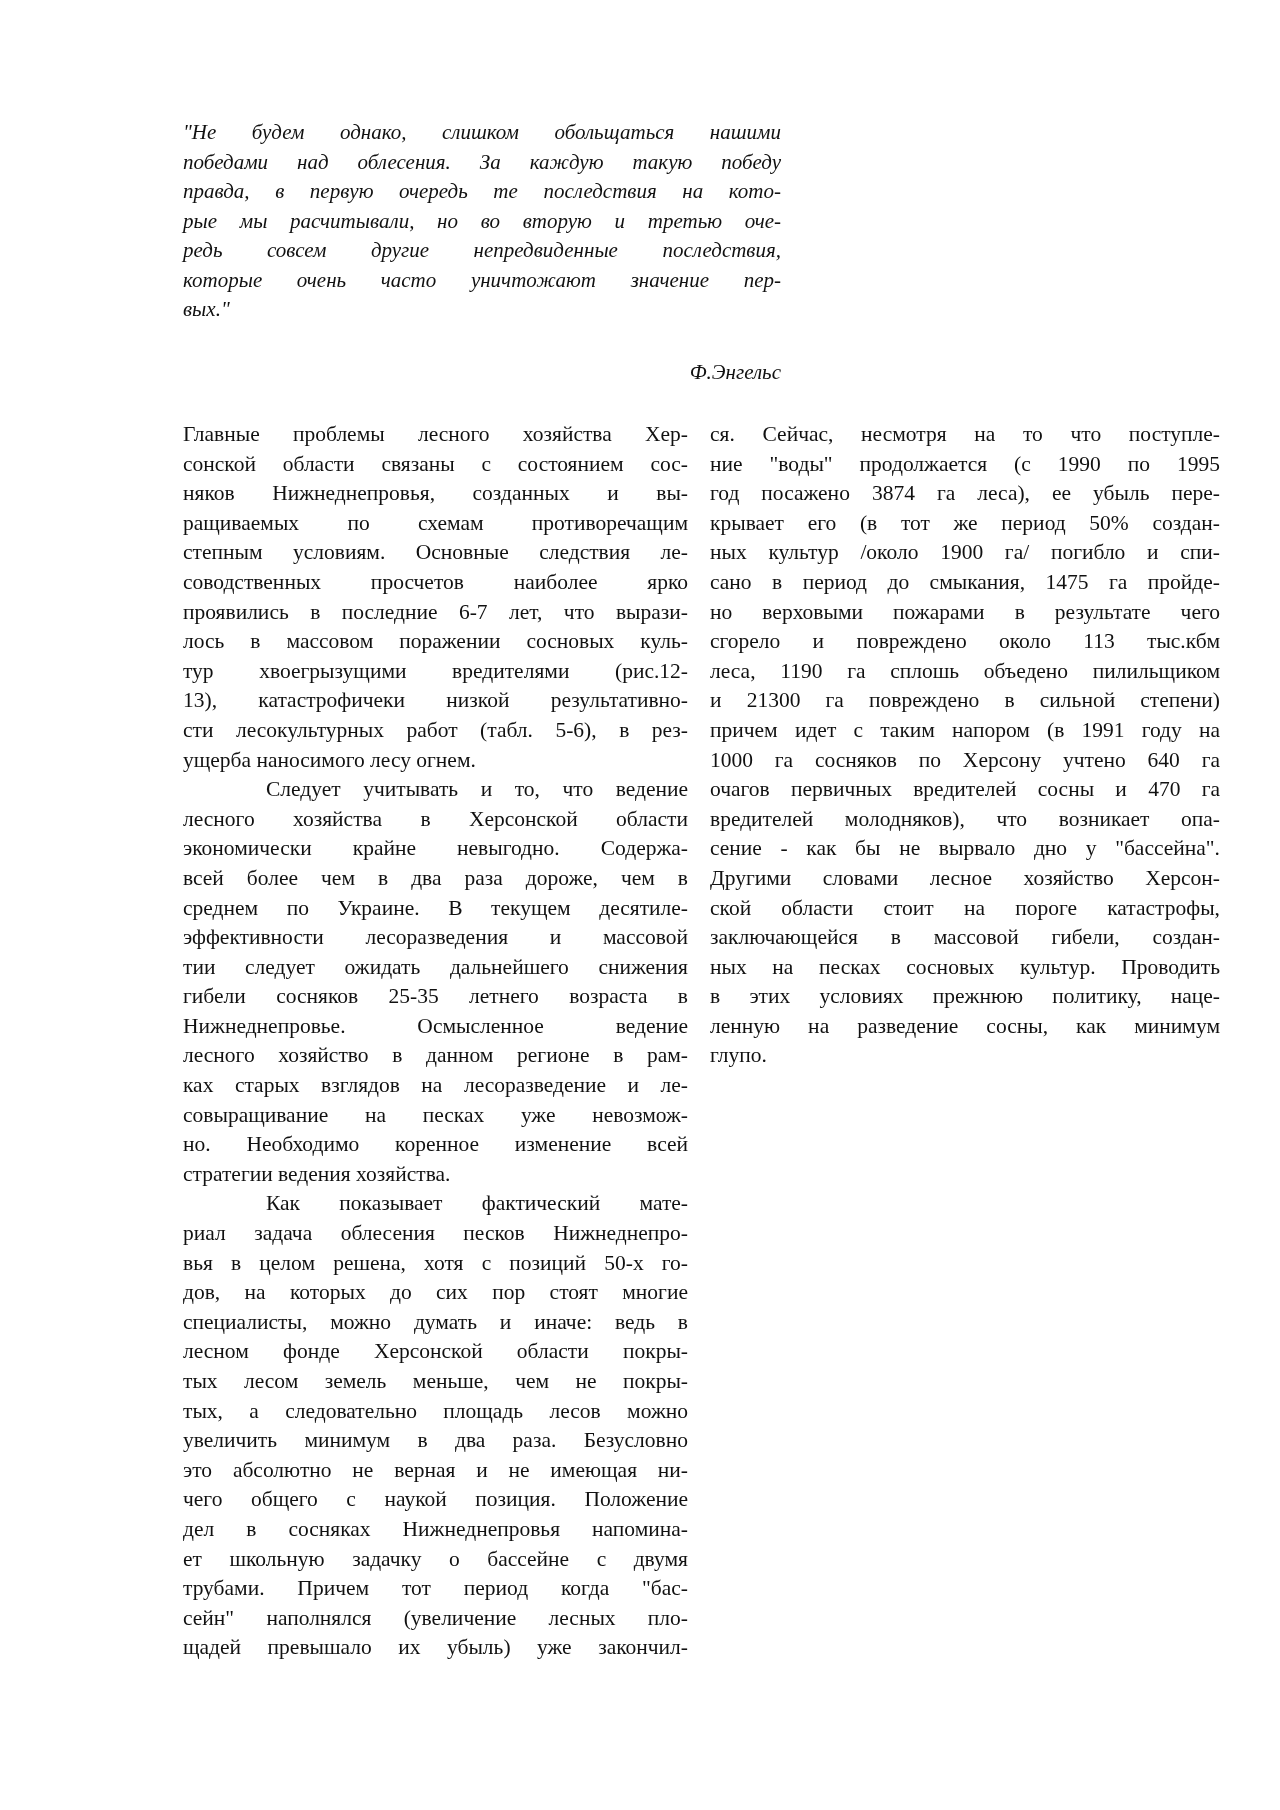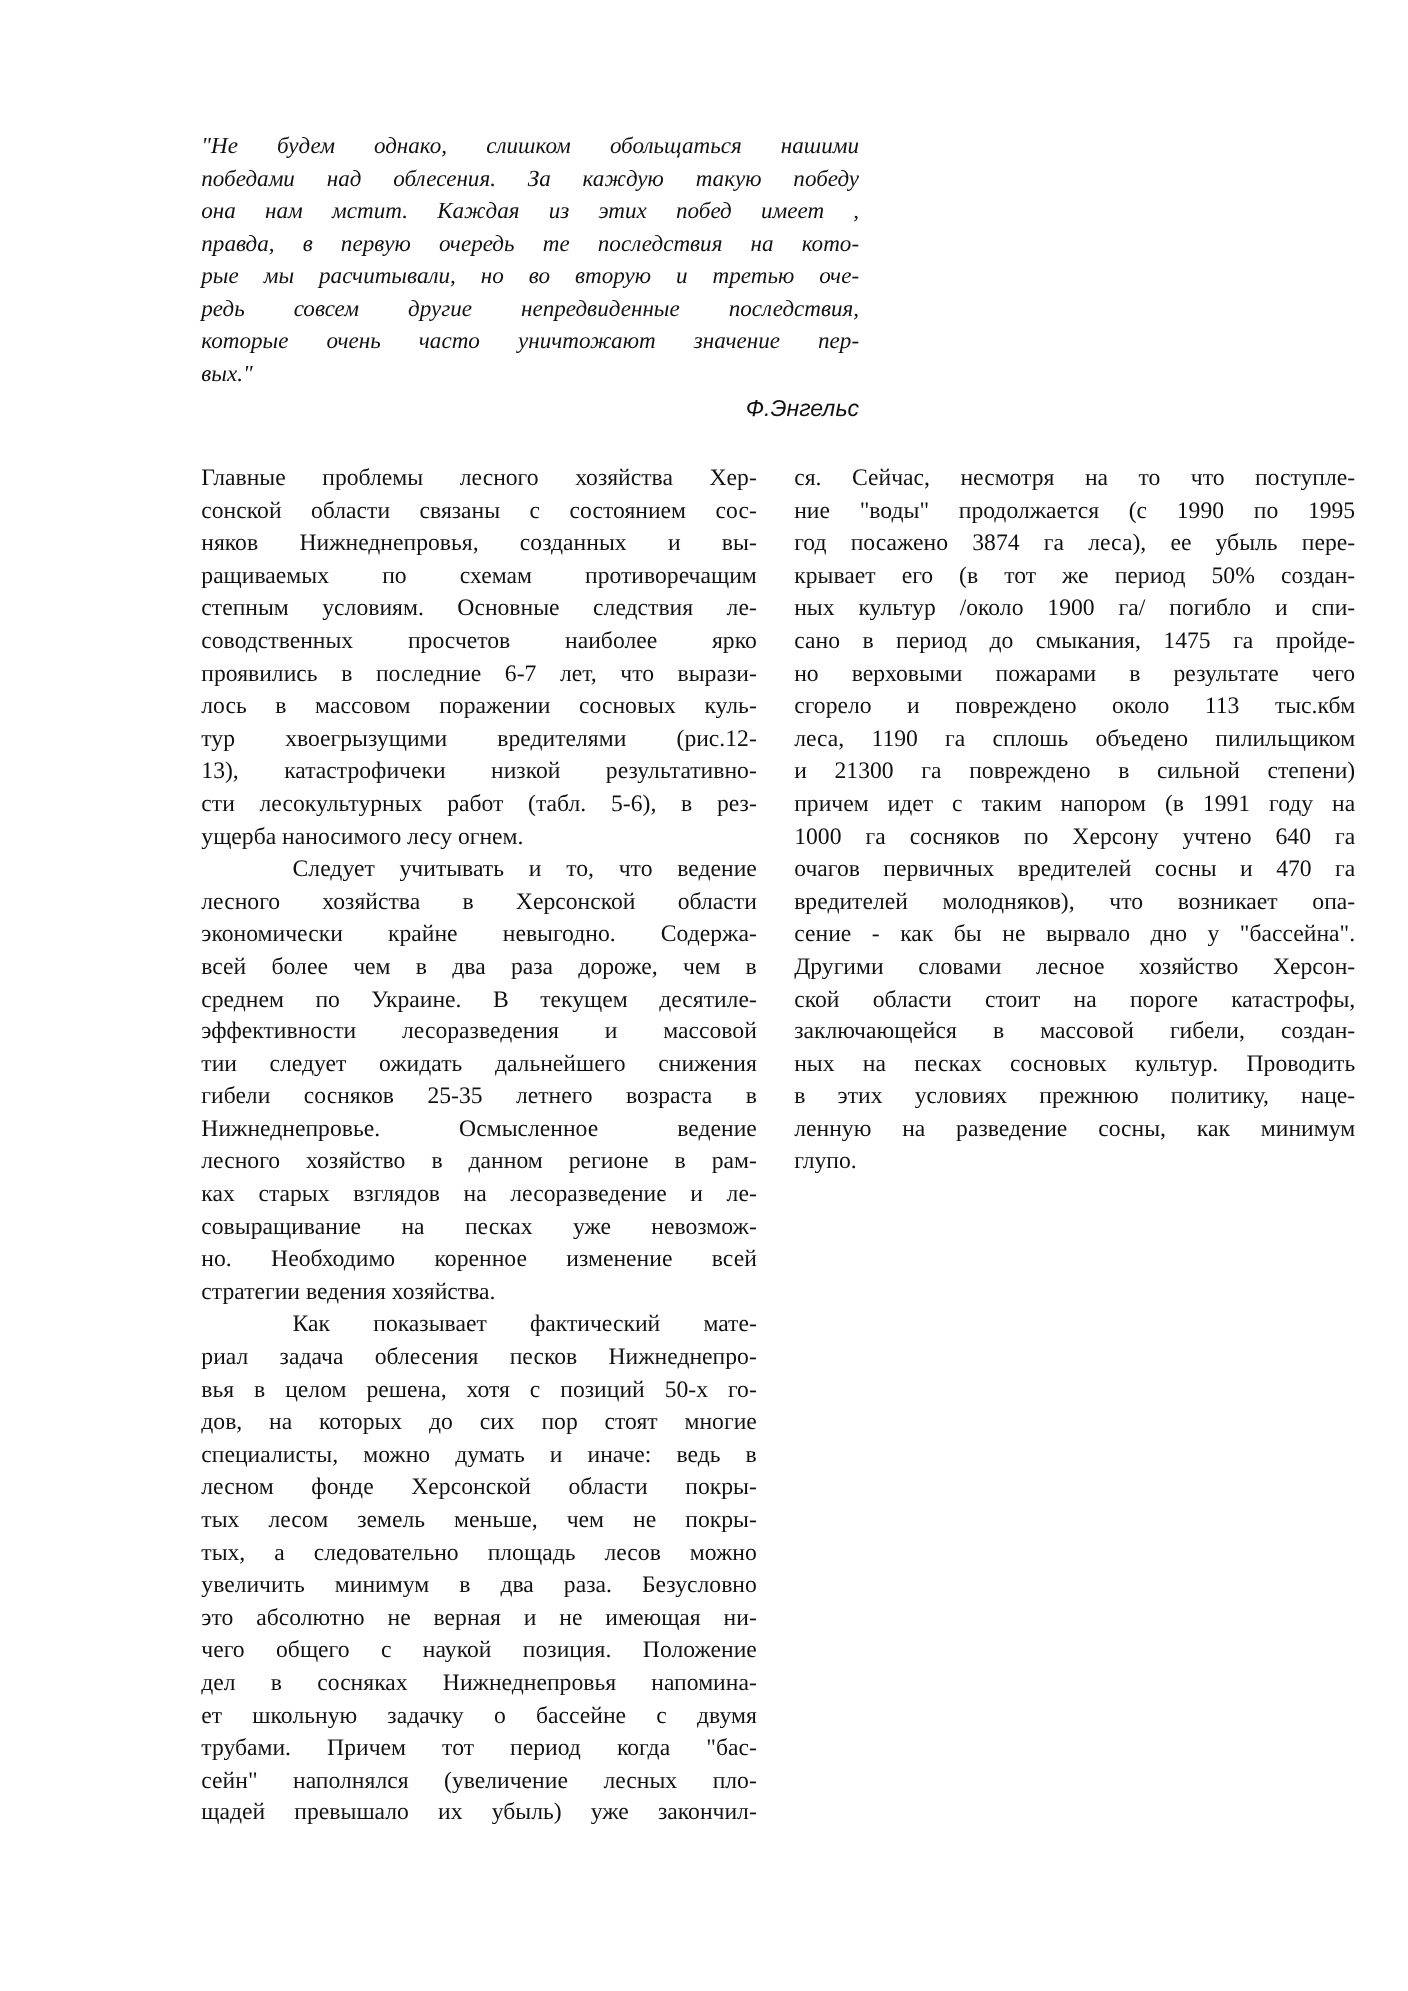--- a/index.html
+++ b/index.html
@@ -6,41 +6,40 @@
   body { width: 1280px; height: 1810px; position: relative; overflow: hidden; color: #111; }
   .quote {
     position: absolute; left: 183px; top: 118px; width: 598px;
     font-family: "Liberation Serif", serif; font-style: italic;
     font-size: 21px; line-height: 29.5px; text-align: justify;
   }
   .quote-line { display: block; white-space: pre; text-align-last: justify; }
   .quote-line.last { text-align-last: left; }
   .attribution {
     position: absolute; left: 183px; top: 360px; width: 598px;
-    font-family: Liberation Sans, sans-serif; font-style: italic;
+    font-family: Liberation Serif, serif; font-style: italic;
     font-size: 21px; text-align: right;
   }
   .col {
     position: absolute; top: 420px;
     font-family: Liberation Serif, serif;
     font-size: 21.5px; line-height: 29.6px;
   }
   .col.left { left: 183px; width: 505px; }
-  .col.right { left: 710px; width: 510px; margin-left: 12px; }
+  .col.right { left: 710px; width: 510px; }
   .line { display: block; white-space: nowrap; text-align: justify; text-align-last: justify; }
   .line.last { text-align-last: left; }
   .line.indent { padding-left: 83px; }
 </style>
 </head>
 <body>
 
 <div class="quote">
   <span class="quote-line">"Не будем однако, слишком обольщаться нашими</span>
   <span class="quote-line">победами над облесения. За каждую такую победу</span>
-  <span class="quote-line">она нам мстит. Каждая из этих побед имеет ,</span>
   <span class="quote-line">правда, в первую очередь те последствия на кото-</span>
   <span class="quote-line">рые мы расчитывали, но во вторую и третью оче-</span>
   <span class="quote-line">редь совсем другие непредвиденные последствия,</span>
   <span class="quote-line">которые очень часто уничтожают значение пер-</span>
   <span class="quote-line last">вых."</span>
 </div>
 <div class="attribution">Ф.Энгельс</div>
 
 <div class="col left">
   <span class="line">Главные проблемы лесного хозяйства Хер-</span>

